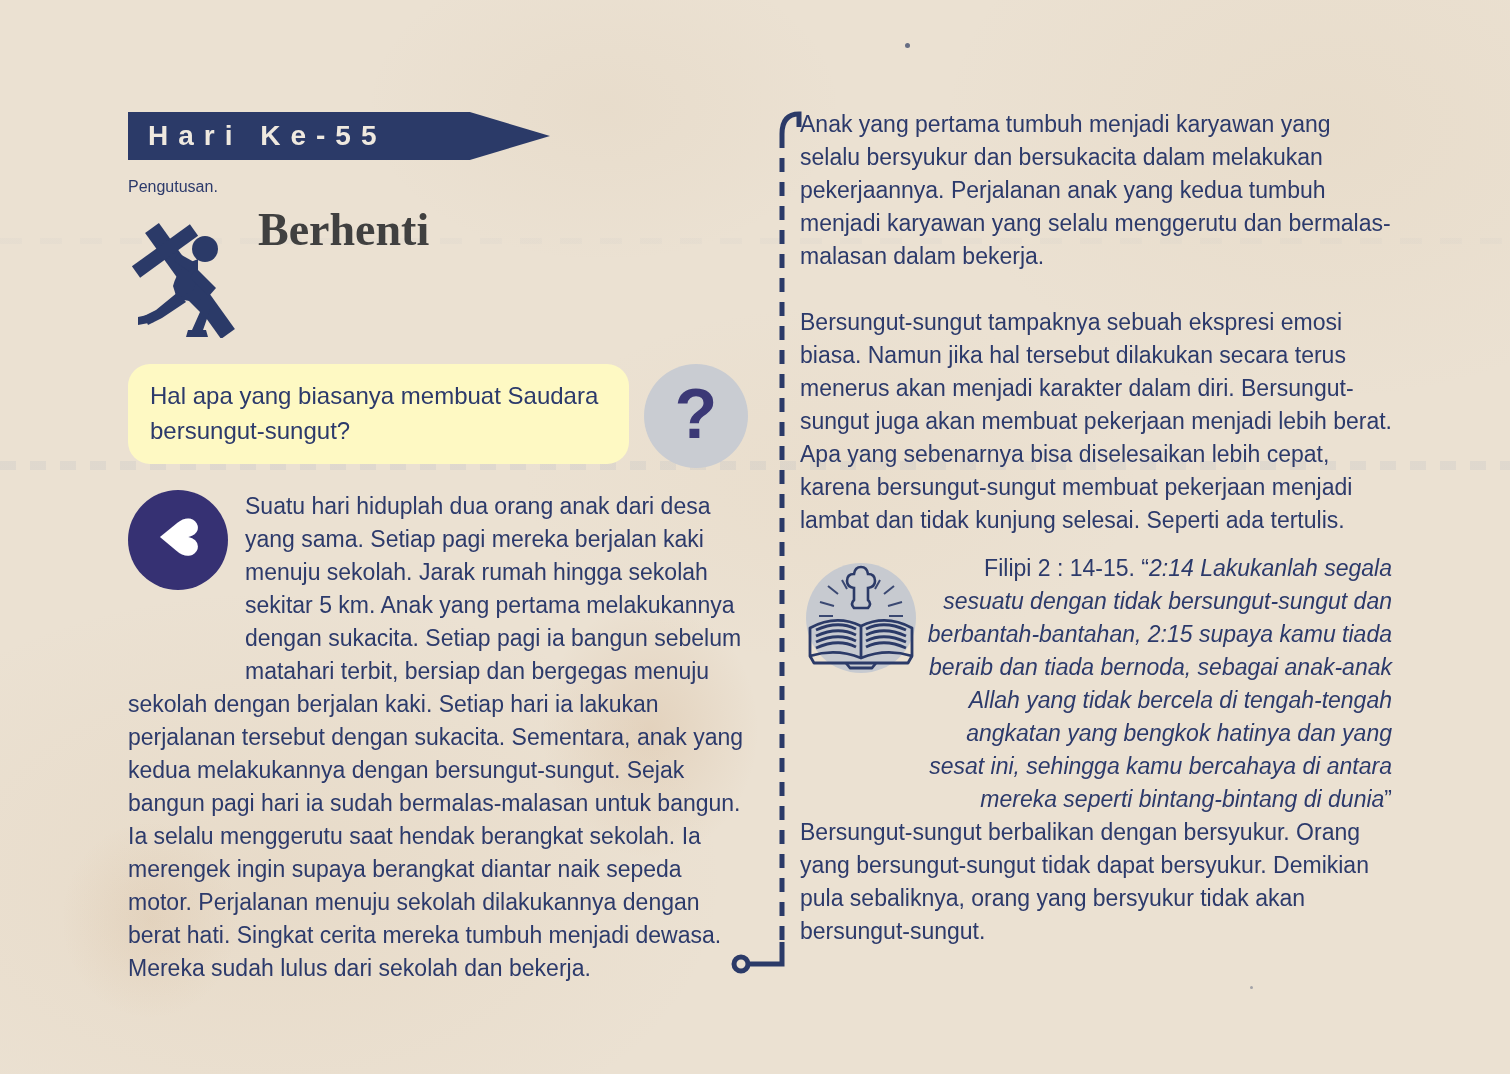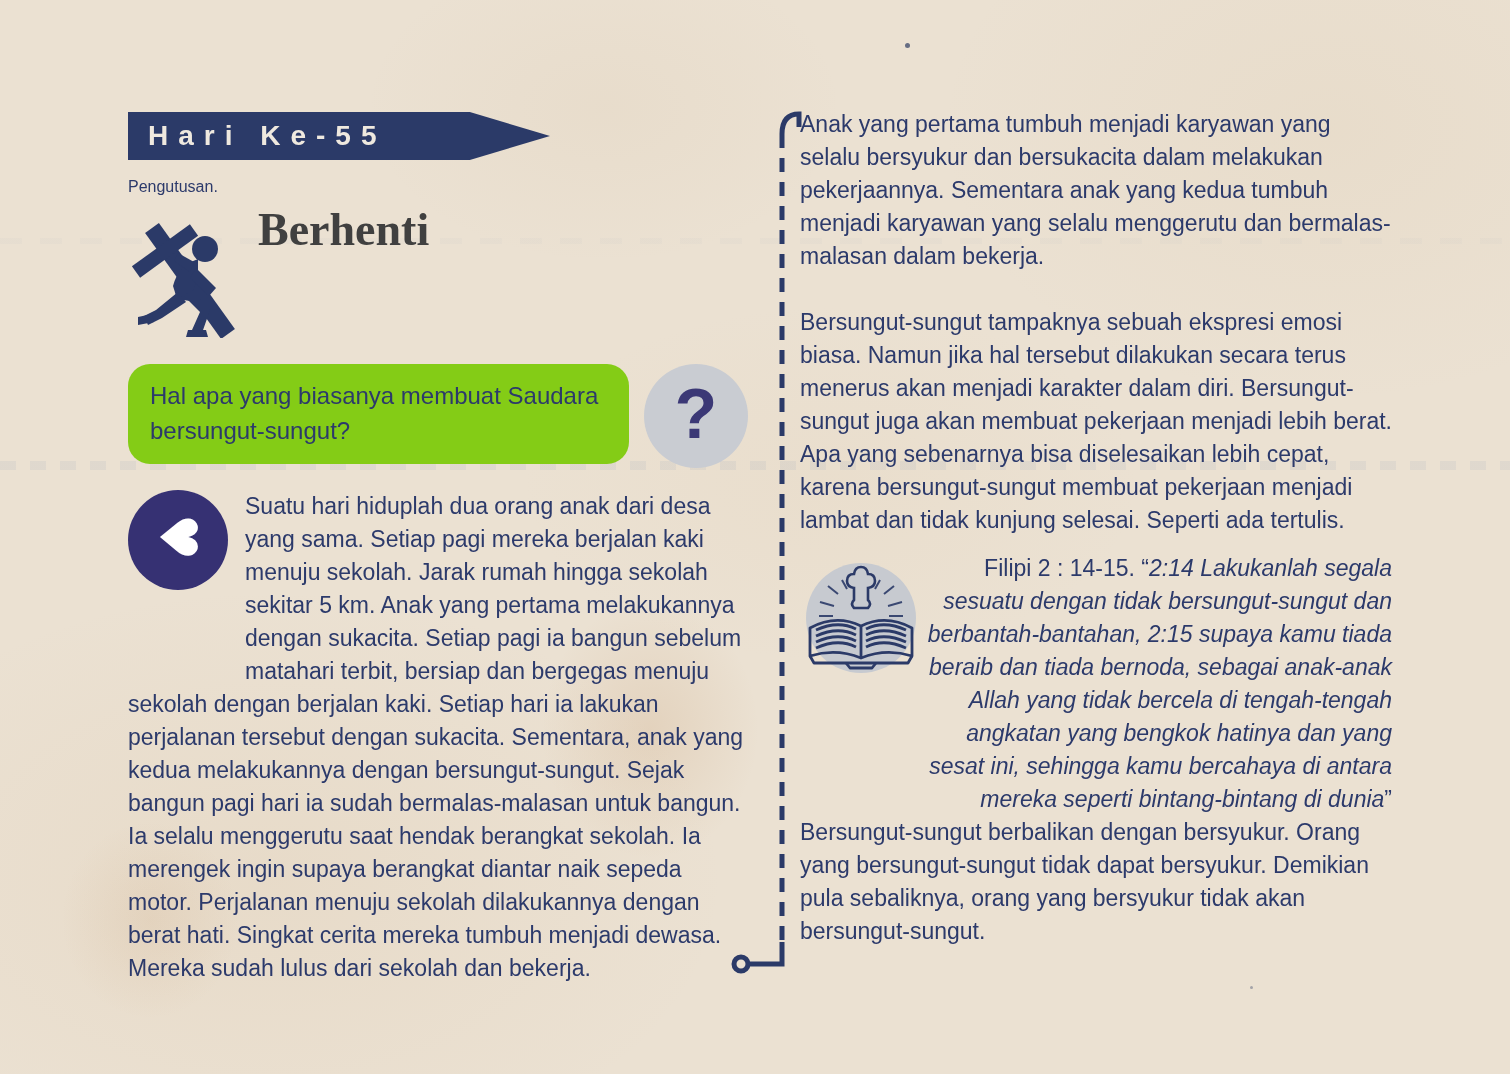--- a/index.html
+++ b/index.html
@@ -43,21 +43,21 @@
 
   .title-row { margin-top:6px; display:flex; align-items:flex-start; }
   .cross-bearer { width:120px; height:134px; flex:0 0 auto; margin-top:2px; }
   .page-title {
     margin-left:10px; font-family:"Liberation Serif", serif; font-weight:bold;
     font-size:46px; line-height:1.2; color:#404040;
   }
 
   .question-row { margin-top:26px; display:flex; align-items:flex-start; }
   .question-box {
-    width:503px; min-height:89px; background:#84cc16; border-radius:22px;
+    width:503px; min-height:89px; background:#fef9c3; border-radius:22px;
     padding:15px 22px; font-size:24px; line-height:1.45; color:#2c3a6b;
   }
   .question-circle {
     width:104px; height:104px; border-radius:50%; background:#c9ccd2;
     margin-left:15px; flex:0 0 auto;
     display:flex; align-items:center; justify-content:center;
   }
   .question-circle span {
     font-size:70px; font-weight:bold; color:#3b3876; transform:translateY(-2px);
   }
@@ -151,21 +151,21 @@
   <g stroke="#2b3a68" fill="none">
     <path d="M34 26 Q34 6 51 6 L51 19" stroke-width="5"></path>
     <line x1="34" y1="26" x2="34" y2="834" stroke-width="5" stroke-dasharray="14 10"></line>
     <path d="M34 834 L34 856 L1 856" stroke-width="5"></path>
     <circle cx="-7" cy="856" r="7" stroke-width="5"></circle>
   </g>
 </svg>
 
 <div class="col-right">
 
-  <p class="para-1">Anak yang pertama tumbuh menjadi karyawan yang selalu bersyukur dan bersukacita dalam melakukan pekerjaannya. Sementara anak yang kedua tumbuh menjadi karyawan yang selalu menggerutu dan bermalas-malasan dalam bekerja.</p>
+  <p class="para-1">Anak yang pertama tumbuh menjadi karyawan yang selalu bersyukur dan bersukacita dalam melakukan pekerjaannya. Perjalanan anak yang kedua tumbuh menjadi karyawan yang selalu menggerutu dan bermalas-malasan dalam bekerja.</p>
 
   <p class="para-2">Bersungut-sungut tampaknya sebuah ekspresi emosi biasa. Namun jika hal tersebut dilakukan secara terus menerus akan menjadi karakter dalam diri. Bersungut-sungut juga akan membuat pekerjaan menjadi lebih berat. Apa yang sebenarnya bisa diselesaikan lebih cepat, karena bersungut-sungut membuat pekerjaan menjadi lambat dan tidak kunjung selesai. Seperti ada tertulis.</p>
 
   <div class="verse-row">
     <svg class="bible-icon" viewBox="0 0 122 122" xmlns="http://www.w3.org/2000/svg">
       <circle cx="61" cy="62" r="55" fill="#c7cad0"></circle>
       <g stroke="#2b3a68" stroke-width="2.6" fill="none">
         <path d="M61 10 m-7 8 q-7 0 -7 7 q0 6 7 7 l0 12 q-4 4 0 8 l14 0 q4 -4 0 -8 l0 -12 q7 -1 7 -7 q0 -7 -7 -7 q-1 -7 -7 -7 q-6 0 -7 7 z"></path>
       </g>
       <g stroke="#2b3a68" stroke-width="2" fill="none" opacity=".9">

